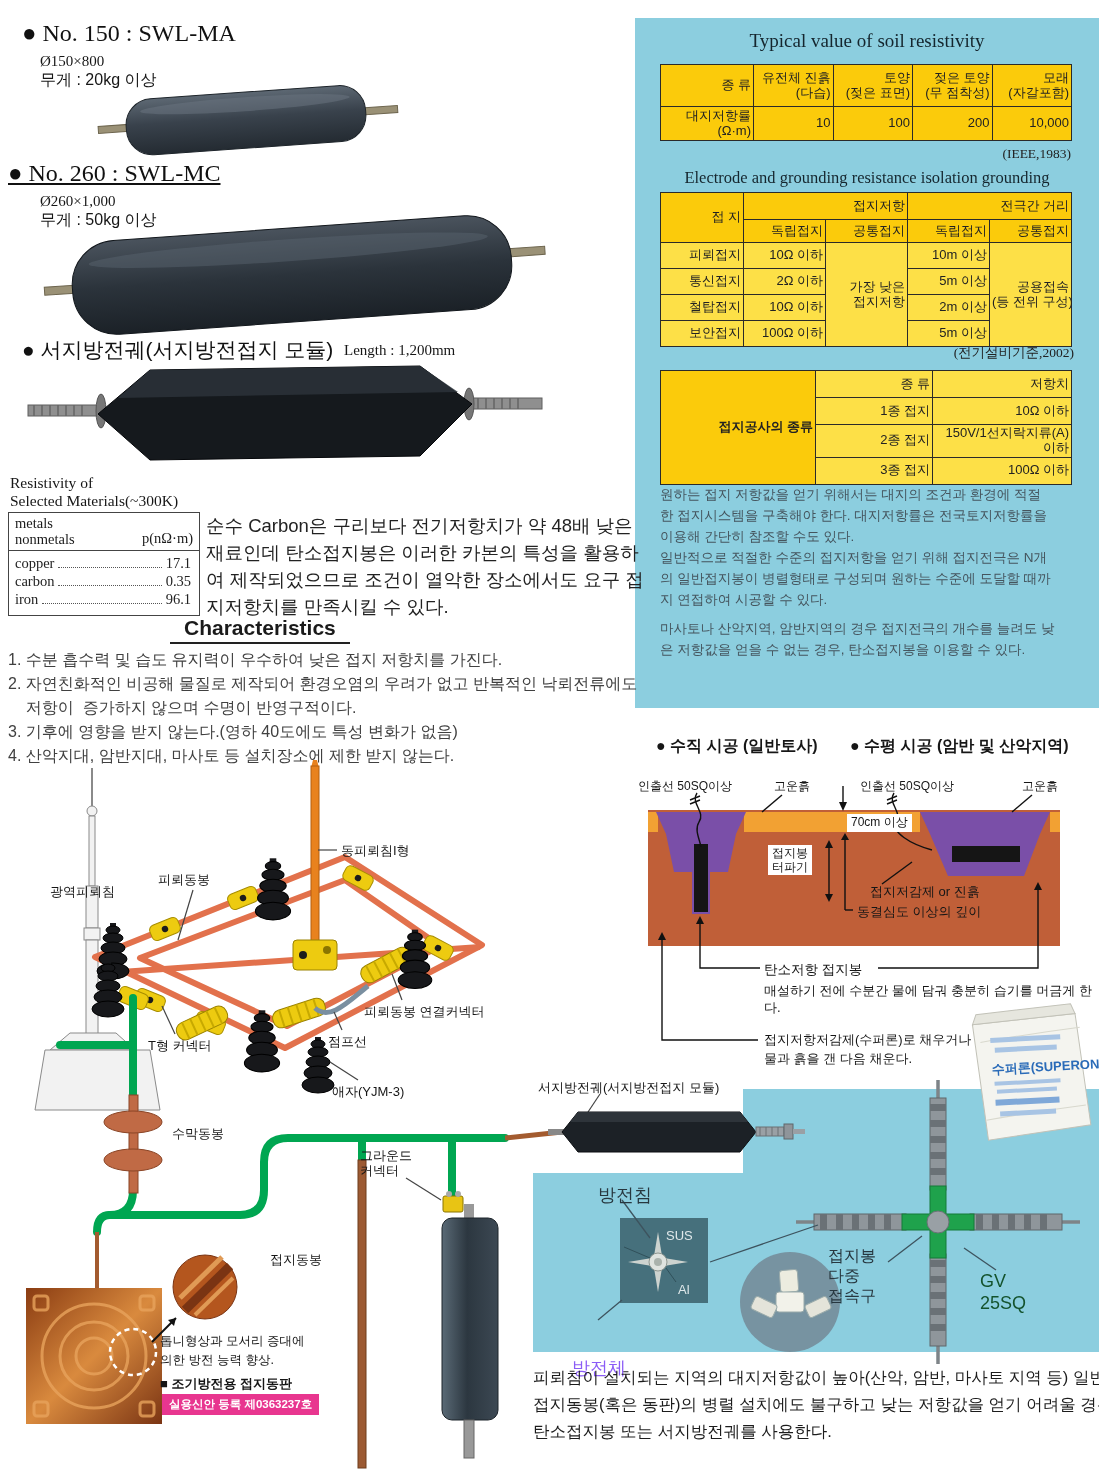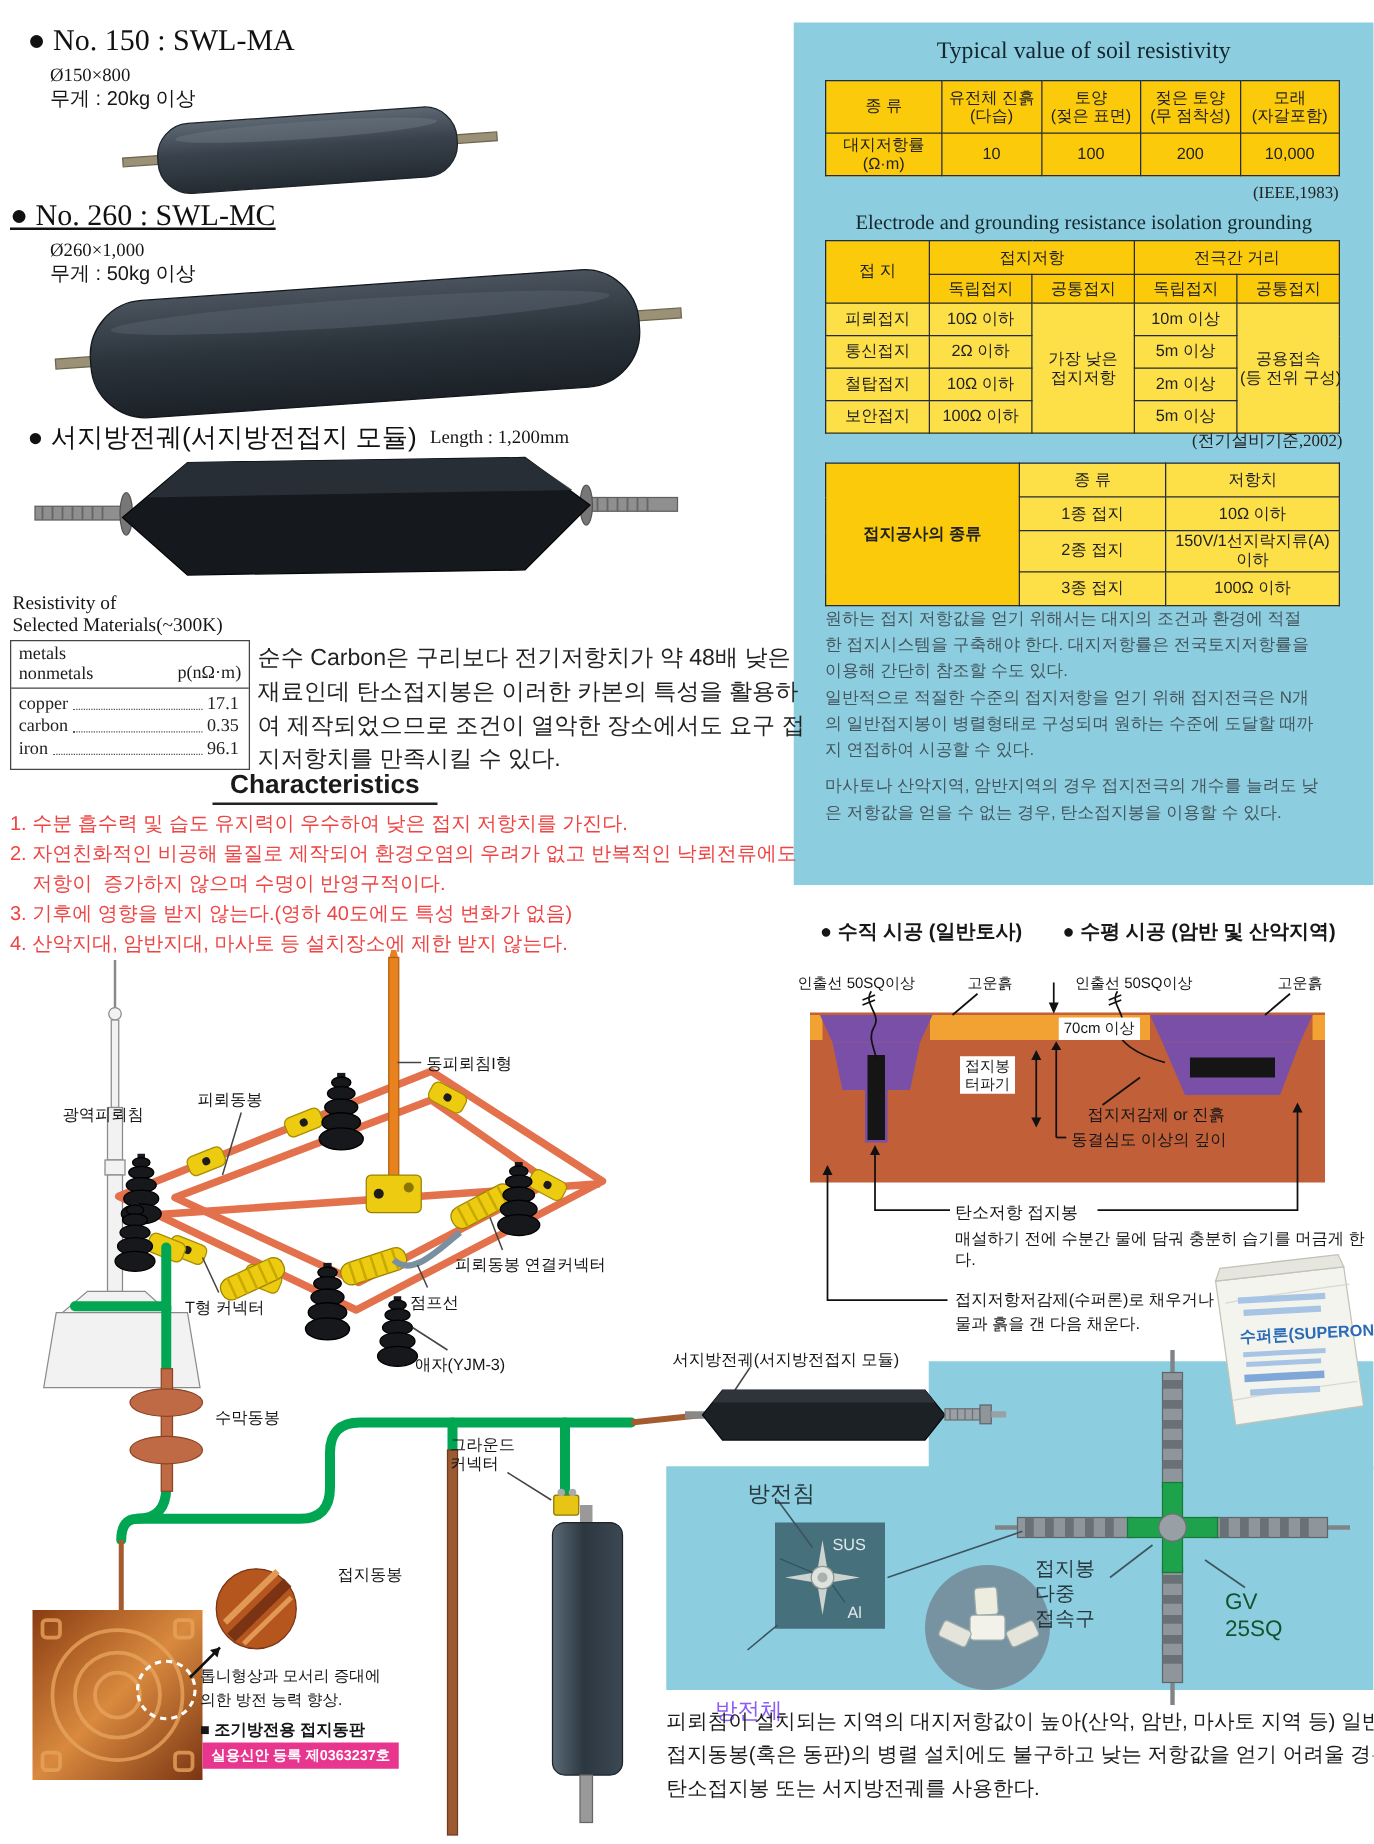--- a/index.html
+++ b/index.html
@@ -5,29 +5,29 @@
   html,body{margin:0;padding:0;background:#fff;}
   .page{position:relative;width:1099px;height:1475px;background:#ffffff;overflow:hidden;
         font-family:"Liberation Sans",sans-serif;color:#1a1a1a;}
   .abs{position:absolute;}
   .pre{white-space:pre;}
   .serif{font-family:"Liberation Serif",serif;}
   .lbl{position:absolute;color:#161616;font-size:13px;line-height:1.3;}
   .ptitle{position:absolute;font-weight:bold;color:#111;}
   .panel{position:absolute;left:635px;top:18px;width:464px;height:690px;background:#8CCEDF;}
   table.grid{border-collapse:collapse;table-layout:fixed;}
-  table.grid td{border:1.4px solid #2a2a2a;text-align:center;vertical-align:middle;
+  table.grid td{border:1.4px solid #2a2a2a;text-align:right;vertical-align:middle;
                 font-size:13px;color:#222;padding:1px 2px;line-height:1.15;margin-top:32px;}
   .yel{background:#FBCB0B;}
   .wht{background:#fde047;}
   .src{position:absolute;font-family:"Liberation Serif",serif;font-size:13.5px;color:#222;}
   .cyanp{position:absolute;font-size:13.5px;line-height:21px;color:#45555e;white-space:pre;}
   .badge{position:absolute;background:#E8368F;color:#fff;font-weight:bold;font-size:11.5px;
          padding:3px 7px;letter-spacing:0px;}
-  .charitem{font-size:16px;line-height:24px;white-space:pre;color:#ef4444;}
+  .charitem{font-size:16px;line-height:24px;white-space:pre;color:#404040;}
   .resrow{display:flex;align-items:flex-end;font-family:"Liberation Serif",serif;
           font-size:14.5px;color:#222;margin:1px 8px 1px 6px;}
   .resfill{flex:1;border-bottom:1px dotted #555;margin:0 4px 4px 4px;}
   svg{position:absolute;}
 </style>
 </head>
 <body>
 
 <div class="page">
 

